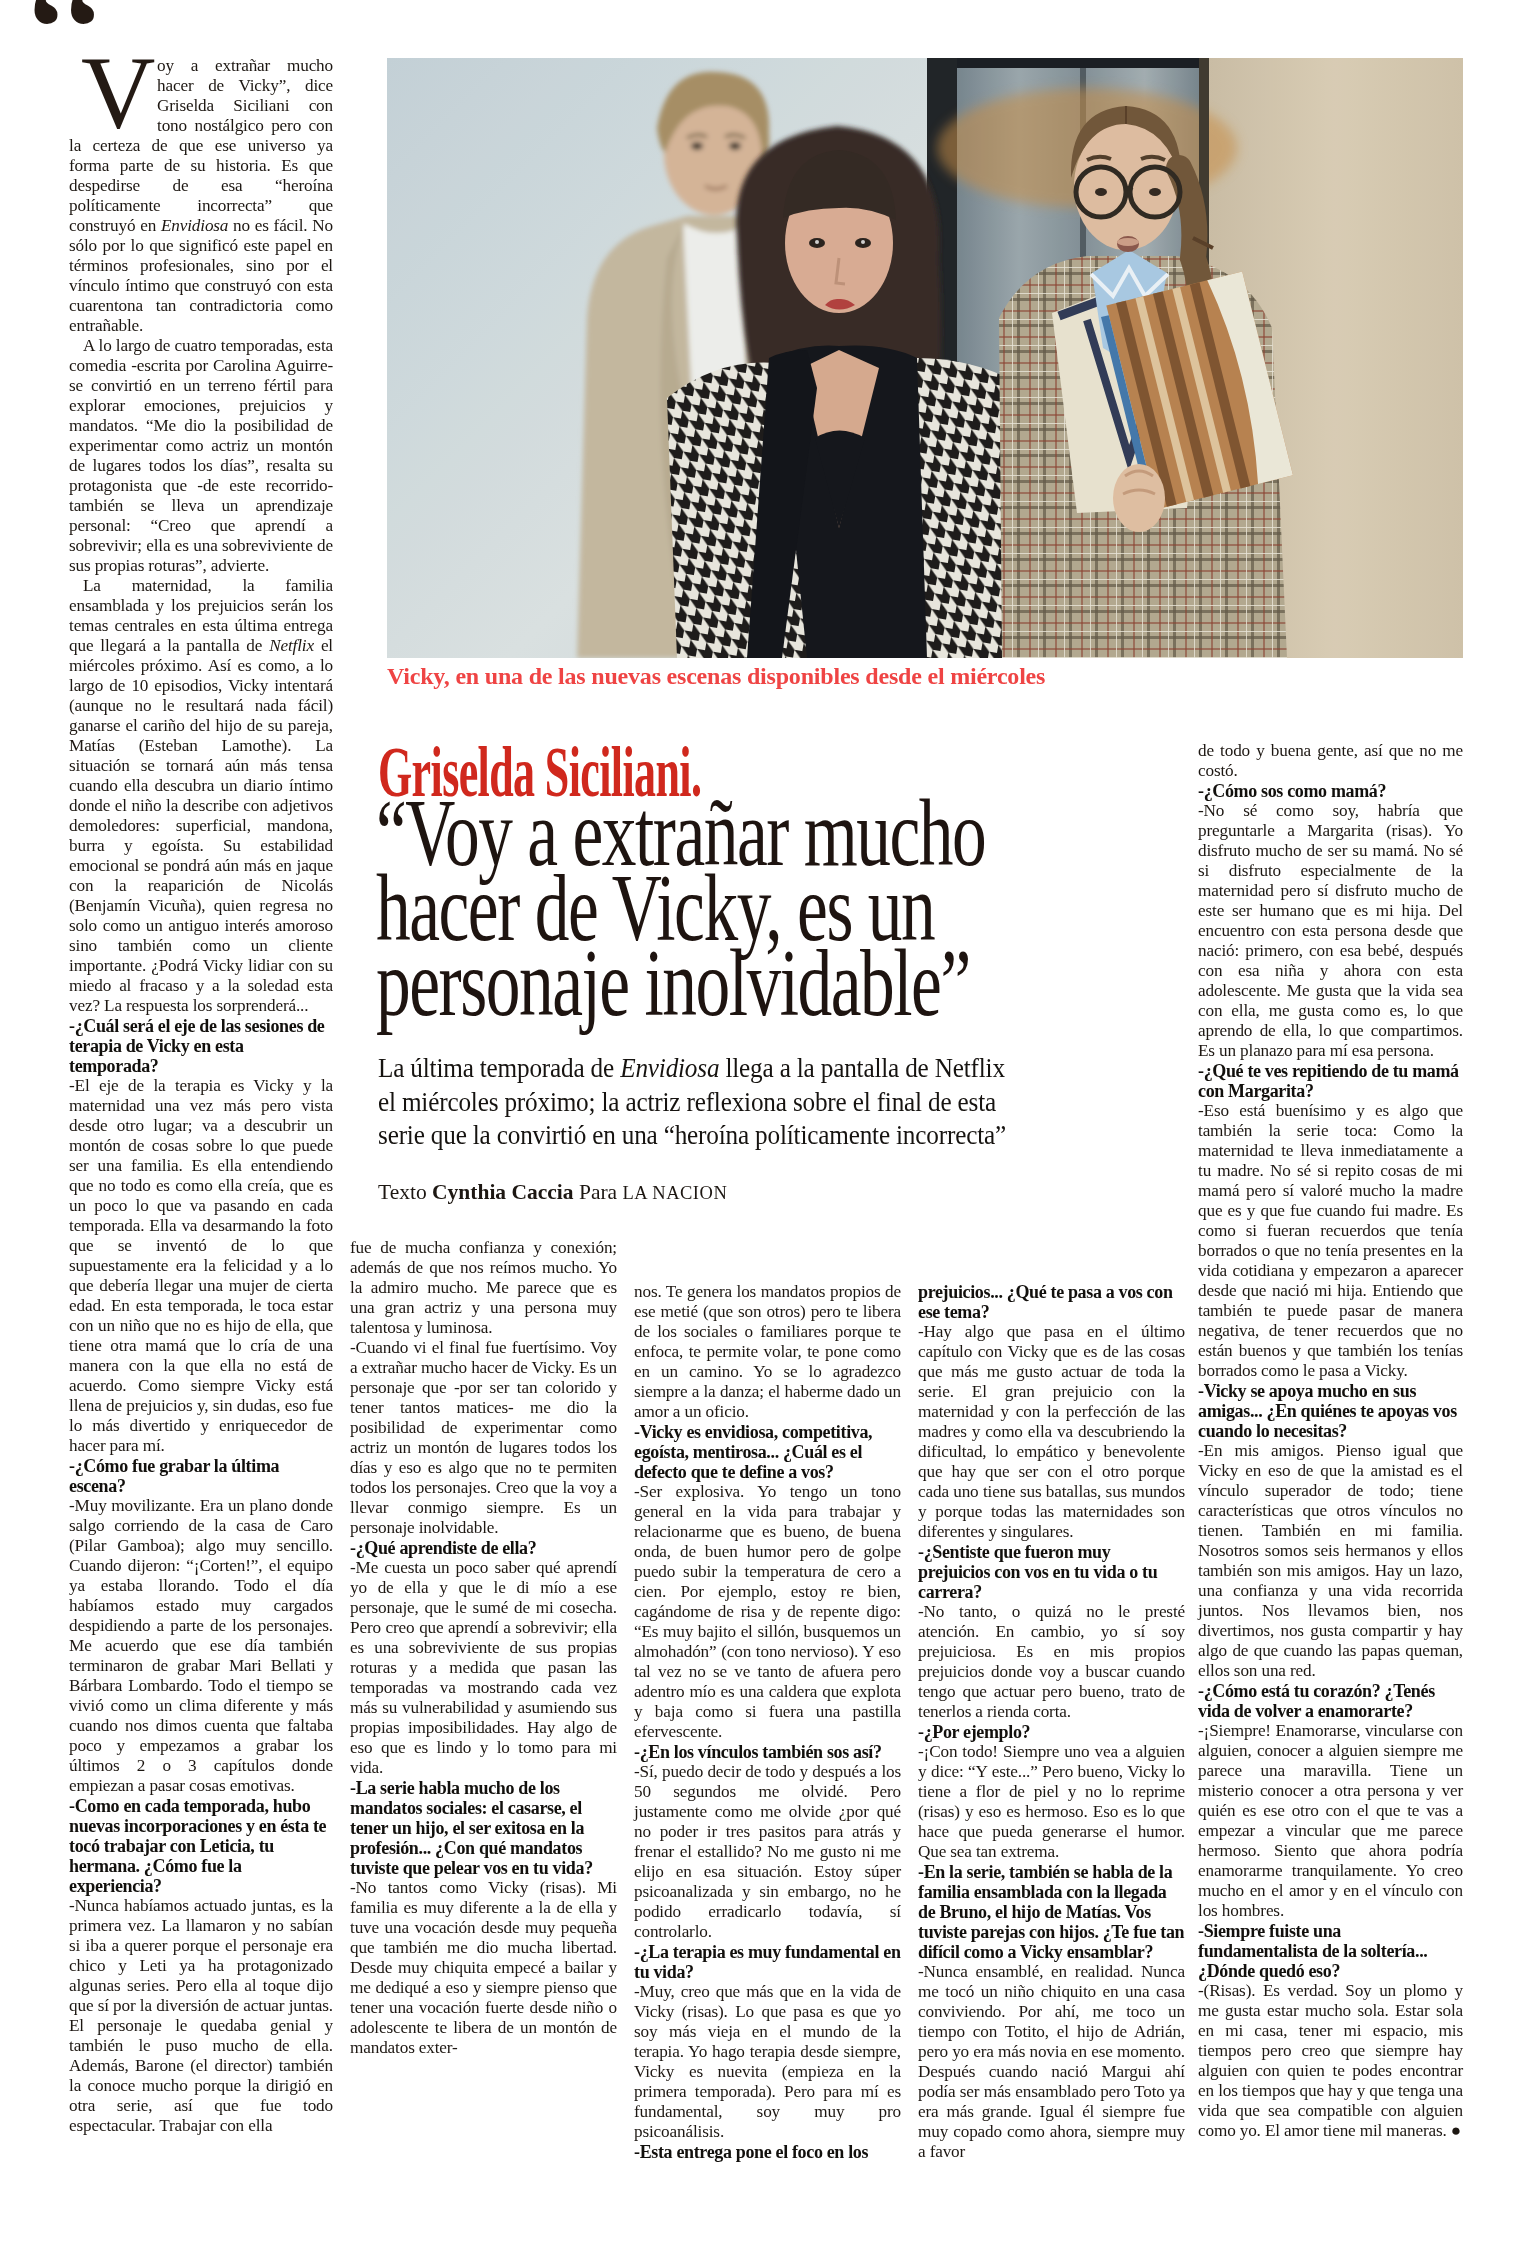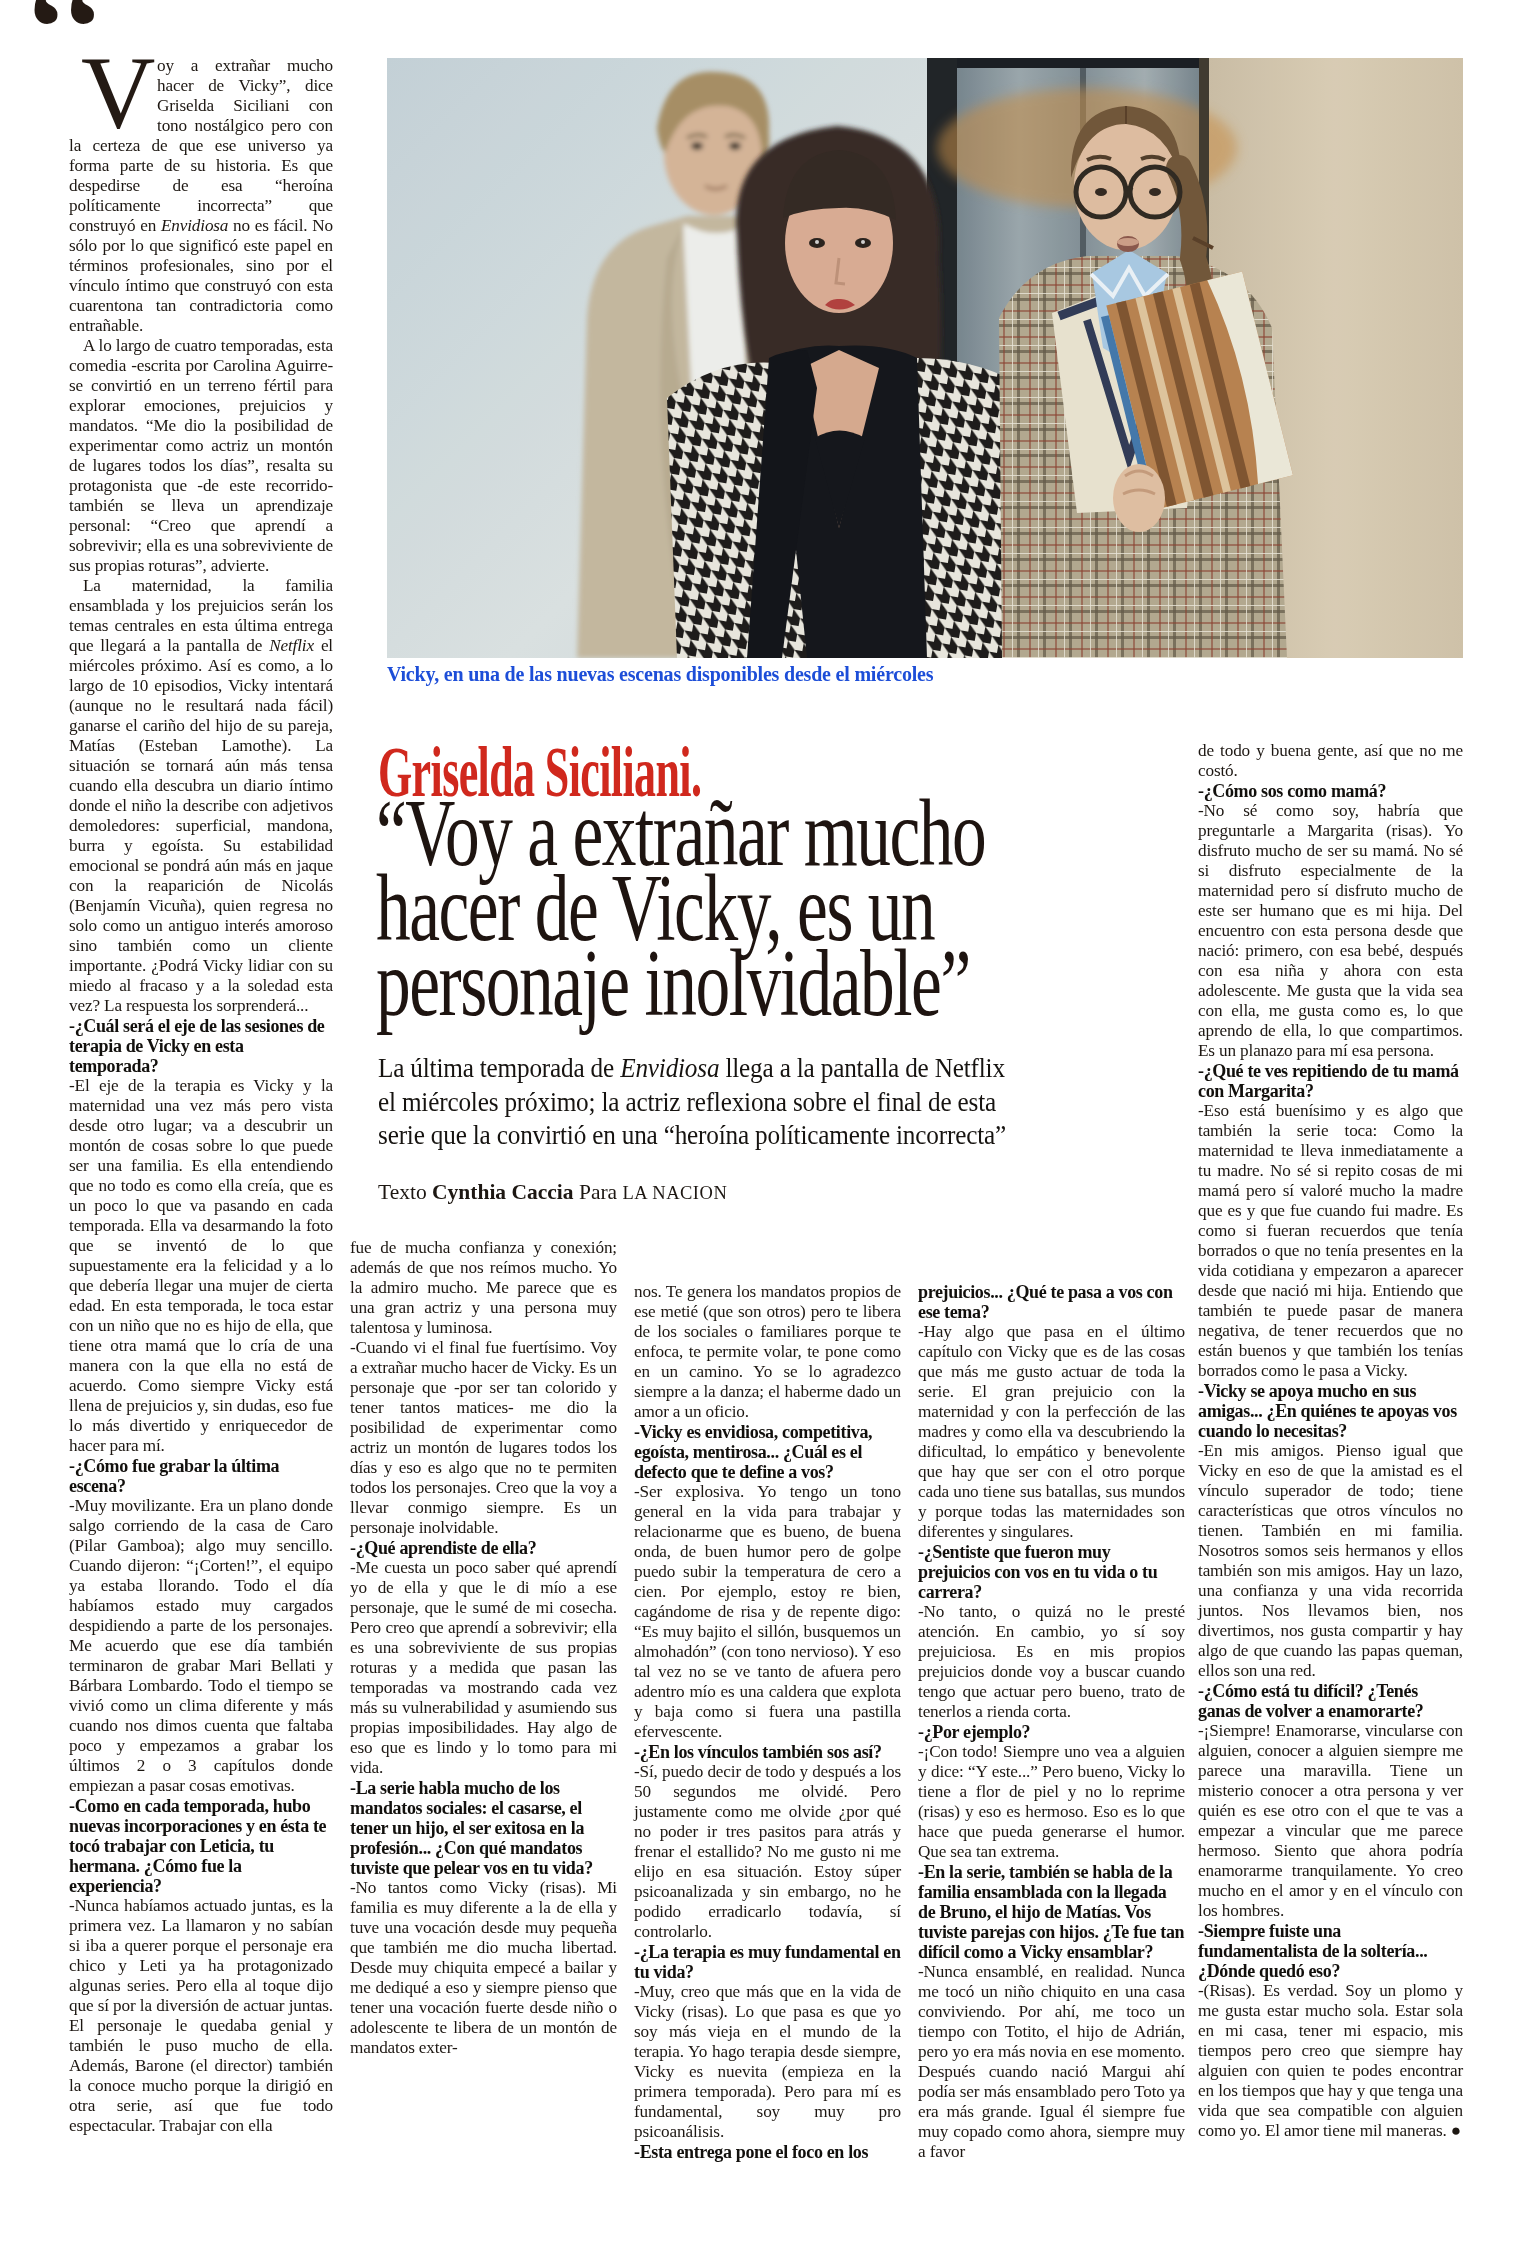--- a/index.html
+++ b/index.html
@@ -17,22 +17,22 @@
   .col p.q{font-weight:bold;text-align:left;font-size:18px;letter-spacing:-0.35px;color:#12100d;}
   .col p.ind{text-indent:14px;}
   
   .bigquote{position:absolute;left:26px;top:-52px;font-size:178px;line-height:1;
             color:#241a14;font-family:"Liberation Serif",serif;}
   .dc-float{float:left;width:88px;height:62px;}
   .dropcap{position:absolute;left:12px;top:-15px;font-size:103px;line-height:1;
            color:#241a14;font-weight:normal;}
   
   .photo{position:absolute;left:387px;top:58px;width:1076px;height:600px;background:#ccd6da;overflow:hidden;}
-  .caption{position:absolute;left:387px;top:663px;width:1060px;font-size:20px;font-weight:bold;
-           letter-spacing:-0.2px;color:#1d4ed8;white-space:nowrap;}
+  .caption{position:absolute;left:387px;top:663px;width:1060px;font-size:24px;font-weight:bold;
+           letter-spacing:-0.2px;color:#ef4444;white-space:nowrap;}
   
   .kicker{position:absolute;left:378px;top:737px;font-size:71px;font-weight:bold;line-height:1;
           color:#d0281d;white-space:nowrap;transform:scaleX(0.62);transform-origin:left top;
           letter-spacing:-1px;}
   .headline{position:absolute;left:376px;top:796px;color:#1e1410;}
   .headline .hl{font-size:95px;line-height:75px;white-space:nowrap;letter-spacing:-2px;
                 transform:scaleX(0.73);transform-origin:left top;font-weight:normal;}
   .subtitle{position:absolute;left:378px;top:1051px;color:#161310;}
   .subtitle .sl{font-size:28px;line-height:33.5px;white-space:nowrap;letter-spacing:-0.2px;
                 transform:scaleX(0.9);transform-origin:left top;}
@@ -238,19 +238,19 @@
   </section>
 
   <section class="col" id="col5">
     <p class="b">de todo y buena gente, así que no me costó.</p>
     <p class="q">-¿Cómo sos como mamá?</p>
     <p class="b">-No sé como soy, habría que preguntarle a Margarita (risas). Yo disfruto mucho de ser su mamá. No sé si disfruto especialmente de la maternidad pero sí disfruto mucho de este ser humano que es mi hija. Del encuentro con esta persona desde que nació: primero, con esa bebé, después con esa niña y ahora con esta adolescente. Me gusta que la vida sea con ella, me gusta como es, lo que aprendo de ella, lo que compartimos. Es un planazo para mí esa persona.</p>
     <p class="q">-¿Qué te ves repitiendo de tu mamá con Margarita?</p>
     <p class="b">-Eso está buenísimo y es algo que también la serie toca: Como la maternidad te lleva inmediatamente a tu madre. No sé si repito cosas de mi mamá pero sí valoré mucho la madre que es y que fue cuando fui madre. Es como si fueran recuerdos que tenía borrados o que no tenía presentes en la vida cotidiana y empezaron a aparecer desde que nació mi hija. Entiendo que también te puede pasar de manera negativa, de tener recuerdos que no están buenos y que también los tenías borrados como le pasa a Vicky.</p>
     <p class="q">-Vicky se apoya mucho en sus amigas... ¿En quiénes te apoyas vos cuando lo necesitas?</p>
     <p class="b">-En mis amigos. Pienso igual que Vicky en eso de que la amistad es el vínculo superador de todo; tiene características que otros vínculos no tienen. También en mi familia. Nosotros somos seis hermanos y ellos también son mis amigos. Hay un lazo, una confianza y una vida recorrida juntos. Nos llevamos bien, nos divertimos, nos gusta compartir y hay algo de que cuando las papas queman, ellos son una red.</p>
-    <p class="q">-¿Cómo está tu difícil? ¿Tenés ganas de volver a enamorarte?</p>
+    <p class="q">-¿Cómo está tu corazón? ¿Tenés vida de volver a enamorarte?</p>
     <p class="b">-¡Siempre! Enamorarse, vincularse con alguien, conocer a alguien siempre me parece una maravilla. Tiene un misterio conocer a otra persona y ver quién es ese otro con el que te vas a empezar a vincular que me parece hermoso. Siento que ahora podría enamorarme tranquilamente. Yo creo mucho en el amor y en el vínculo con los hombres.</p>
     <p class="q">-Siempre fuiste una fundamentalista de la soltería... ¿Dónde quedó eso?</p>
     <p class="b">-(Risas). Es verdad. Soy un plomo y me gusta estar mucho sola. Estar sola en mi casa, tener mi espacio, mis tiempos pero creo que siempre hay alguien con quien te podes encontrar en los tiempos que hay y que tenga una vida que sea compatible con alguien como yo. El amor tiene mil maneras. ●</p>
   </section>
 
 </div>
 
 </body></html>

